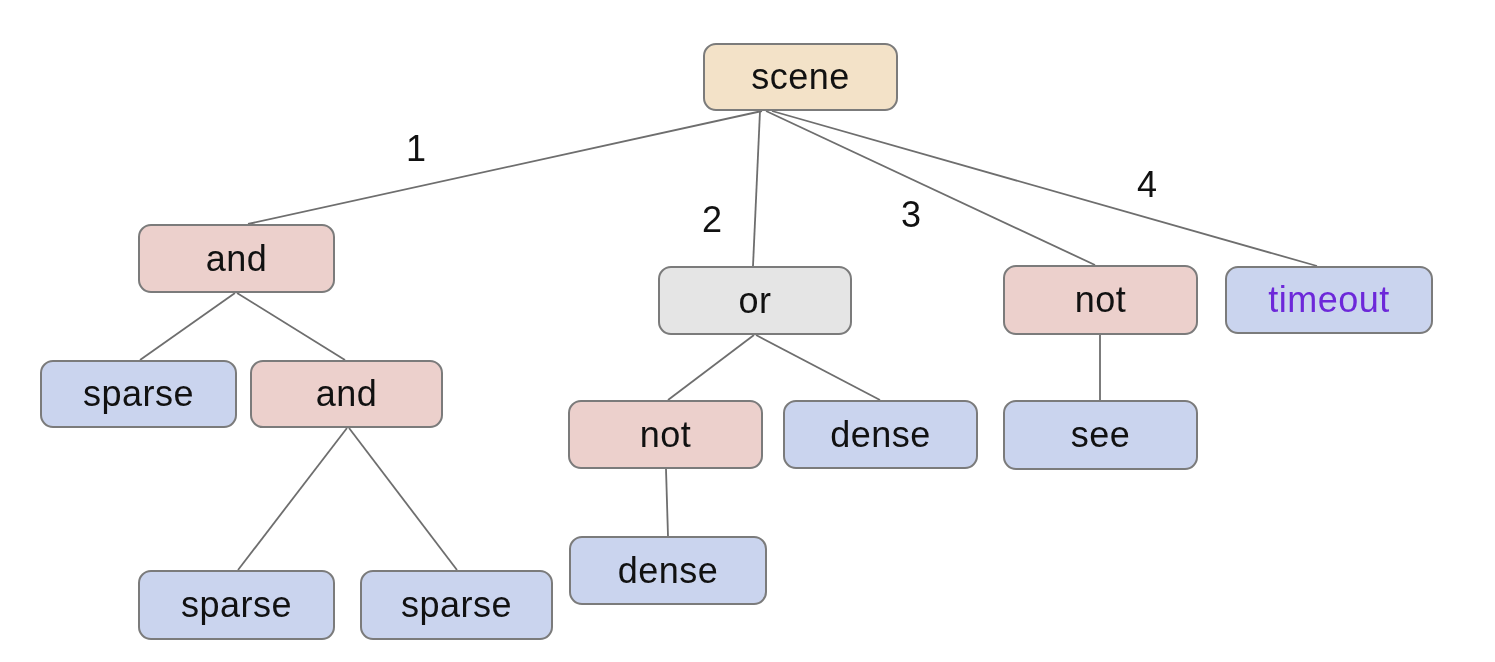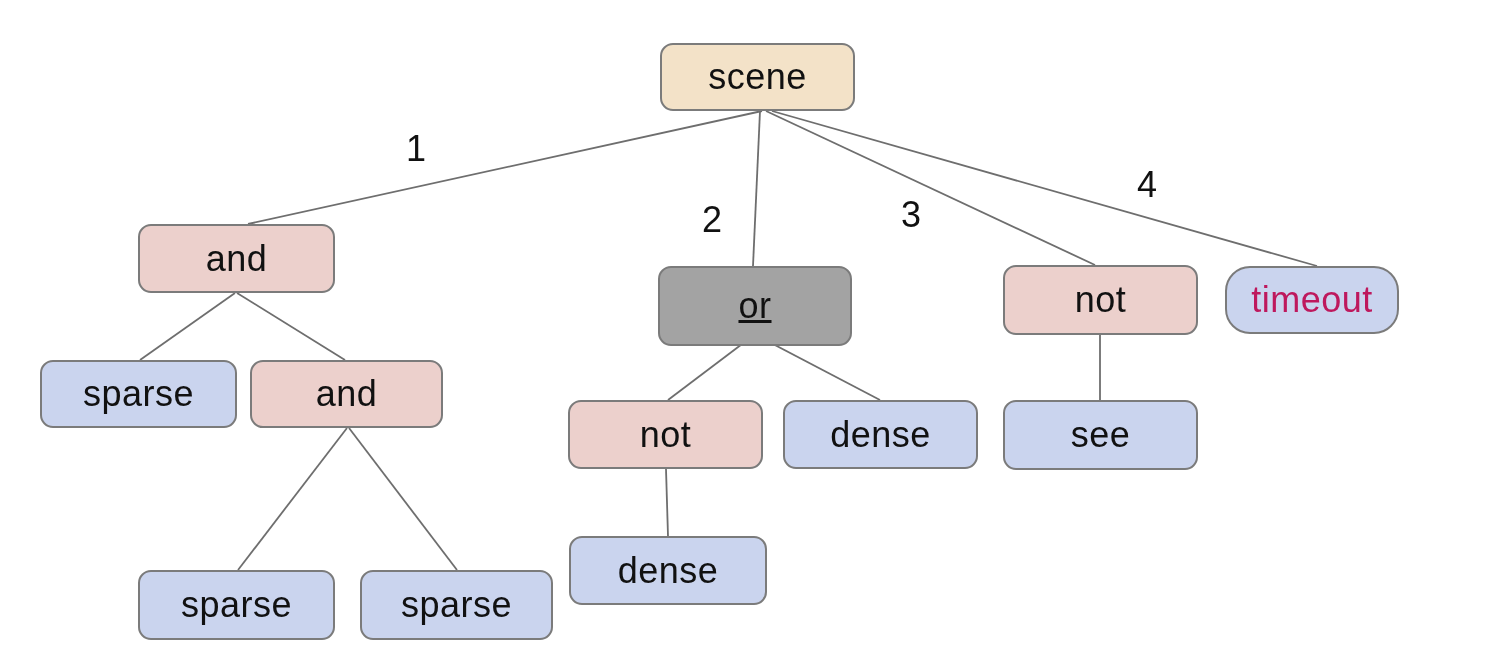--- a/index.html
+++ b/index.html
@@ -59,33 +59,33 @@
       <line x1="349" y1="428" x2="457" y2="570" stroke="#6e6e6e" stroke-width="1.8"></line>
       <line x1="754" y1="335" x2="668" y2="400" stroke="#6e6e6e" stroke-width="1.8"></line>
       <line x1="756" y1="335" x2="880" y2="400" stroke="#6e6e6e" stroke-width="1.8"></line>
       <line x1="666" y1="469" x2="668" y2="536" stroke="#6e6e6e" stroke-width="1.8"></line>
       <line x1="1100" y1="335" x2="1100" y2="400" stroke="#6e6e6e" stroke-width="1.8"></line>
     </svg>
 <div class="edge-label" style="left: 416px; top: 149px; color: rgb(17, 17, 17);">1</div>
     <div class="edge-label" style="left: 712px; top: 220px; color: rgb(17, 17, 17);">2</div>
     <div class="edge-label" style="left: 911px; top: 215px; color: rgb(17, 17, 17);">3</div>
     <div class="edge-label" style="left: 1147px; top: 185px; color: rgb(17, 17, 17);">4</div>
-    <div class="node node-root" style="left: 660px; top: 43px; width: 195px; height: 68px; background: rgb(243, 226, 200); border-color: rgb(123, 123, 123); color: rgb(17, 17, 17);">
+    <div class="node node-root" style="left: 703px; top: 43px; width: 195px; height: 68px; background: rgb(243, 226, 200); border-color: rgb(123, 123, 123); color: rgb(17, 17, 17);">
       <span>scene</span>
     </div>
     <div class="node node-operator" style="left: 138px; top: 224px; width: 197px; height: 69px; background: rgb(236, 208, 204); border-color: rgb(123, 123, 123); color: rgb(17, 17, 17);">
       <span>and</span>
     </div>
-    <div class="node node-operator" style="left: 658px; top: 266px; width: 194px; height: 80px; background: #a3a3a3; border-color: rgb(123, 123, 123); color: rgb(17, 17, 17); text-decoration: underline;">
+    <div class="node node-operator" style="left: 658px; top: 266px; width: 194px; height: 69px; background: #e5e5e5; border-color: rgb(123, 123, 123); color: rgb(17, 17, 17);">
       <span>or</span>
     </div>
     <div class="node node-operator" style="left: 1003px; top: 265px; width: 195px; height: 70px; background: rgb(236, 208, 204); border-color: rgb(123, 123, 123); color: rgb(17, 17, 17);">
       <span>not</span>
     </div>
-    <div class="node node-leaf" style="left: 1225px; top: 266px; width: 174px; height: 68px; background: rgb(202, 212, 238); border-color: rgb(123, 123, 123); color: #be185d; border-radius: 25px;">
+    <div class="node node-leaf" style="left: 1225px; top: 266px; width: 208px; height: 68px; background: rgb(202, 212, 238); border-color: rgb(123, 123, 123); color: #6d28d9;">
       <span>timeout</span>
     </div>
     <div class="node node-leaf" style="left: 40px; top: 360px; width: 197px; height: 68px; background: rgb(202, 212, 238); border-color: rgb(123, 123, 123); color: rgb(17, 17, 17);">
       <span>sparse</span>
     </div>
     <div class="node node-operator" style="left: 250px; top: 360px; width: 193px; height: 68px; background: rgb(236, 208, 204); border-color: rgb(123, 123, 123); color: rgb(17, 17, 17);">
       <span>and</span>
     </div>
     <div class="node node-operator" style="left: 568px; top: 400px; width: 195px; height: 69px; background: rgb(236, 208, 204); border-color: rgb(123, 123, 123); color: rgb(17, 17, 17);">
       <span>not</span>

